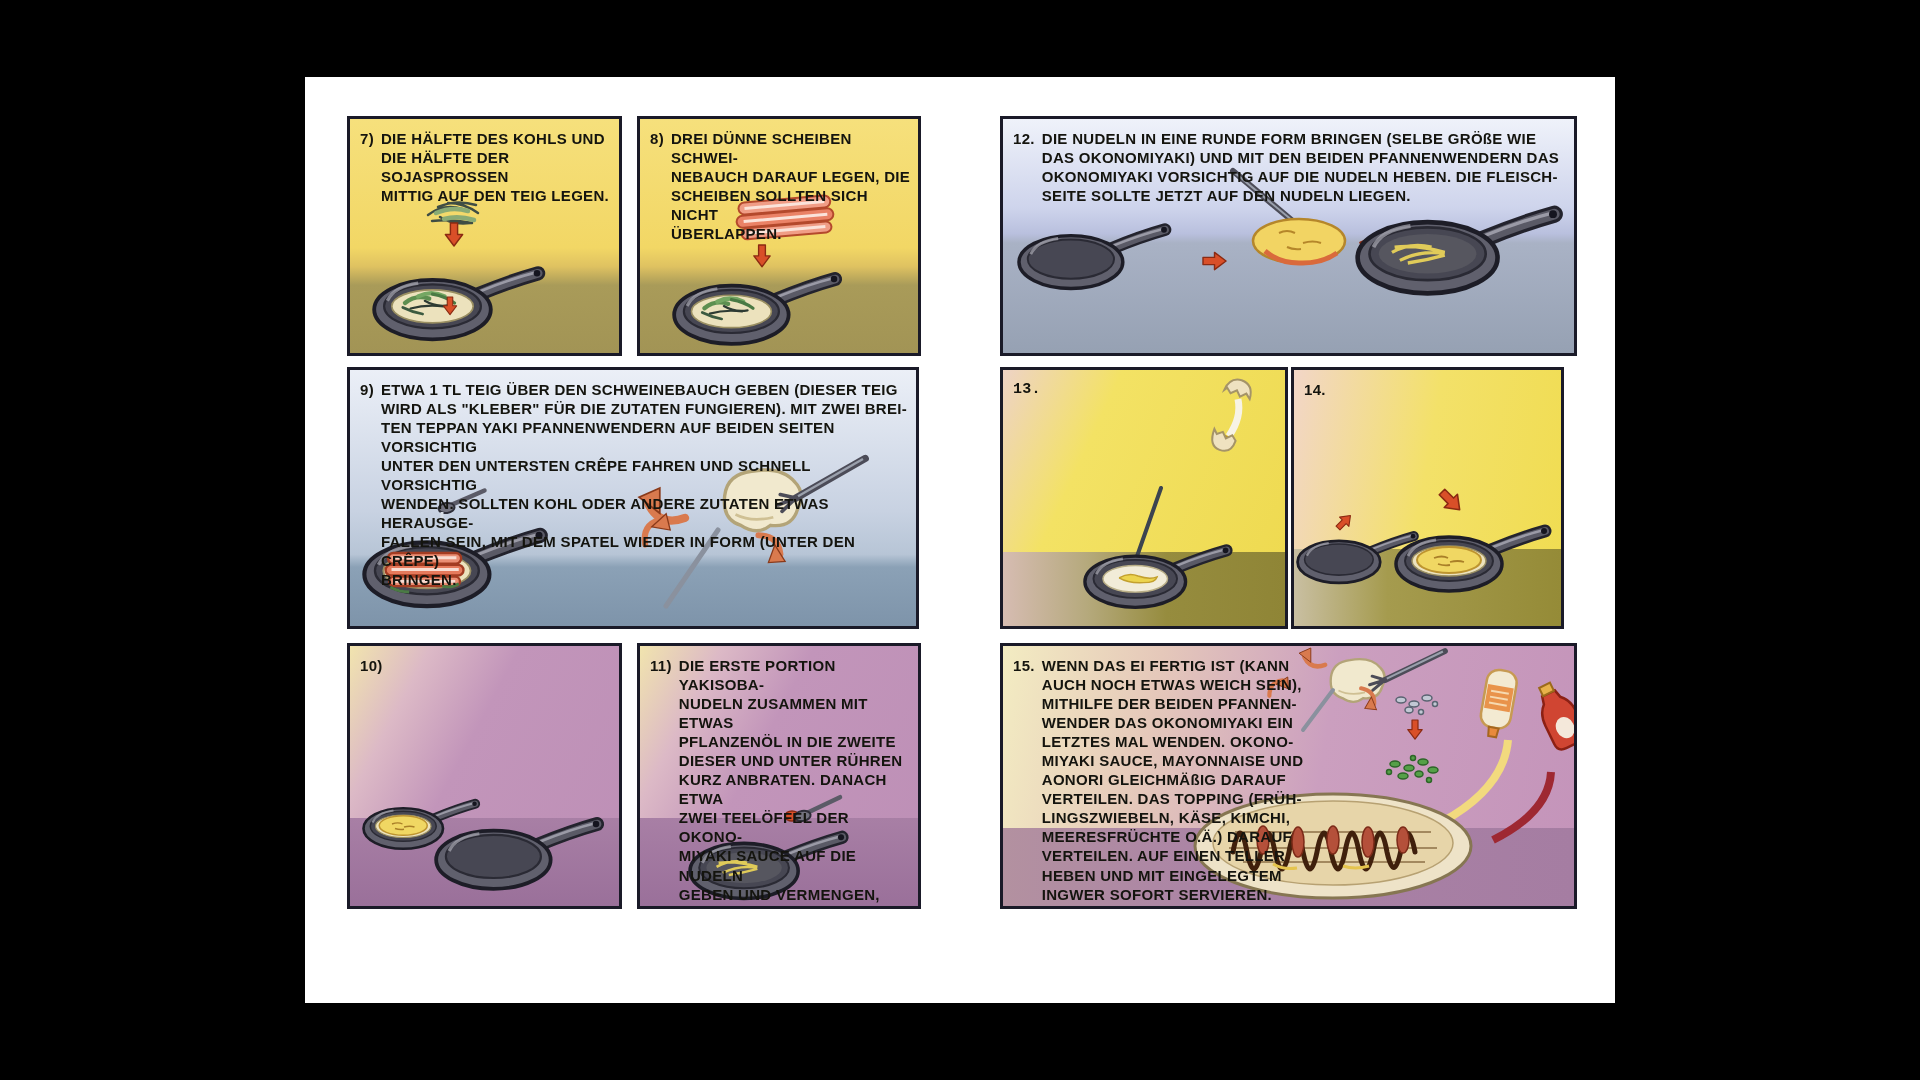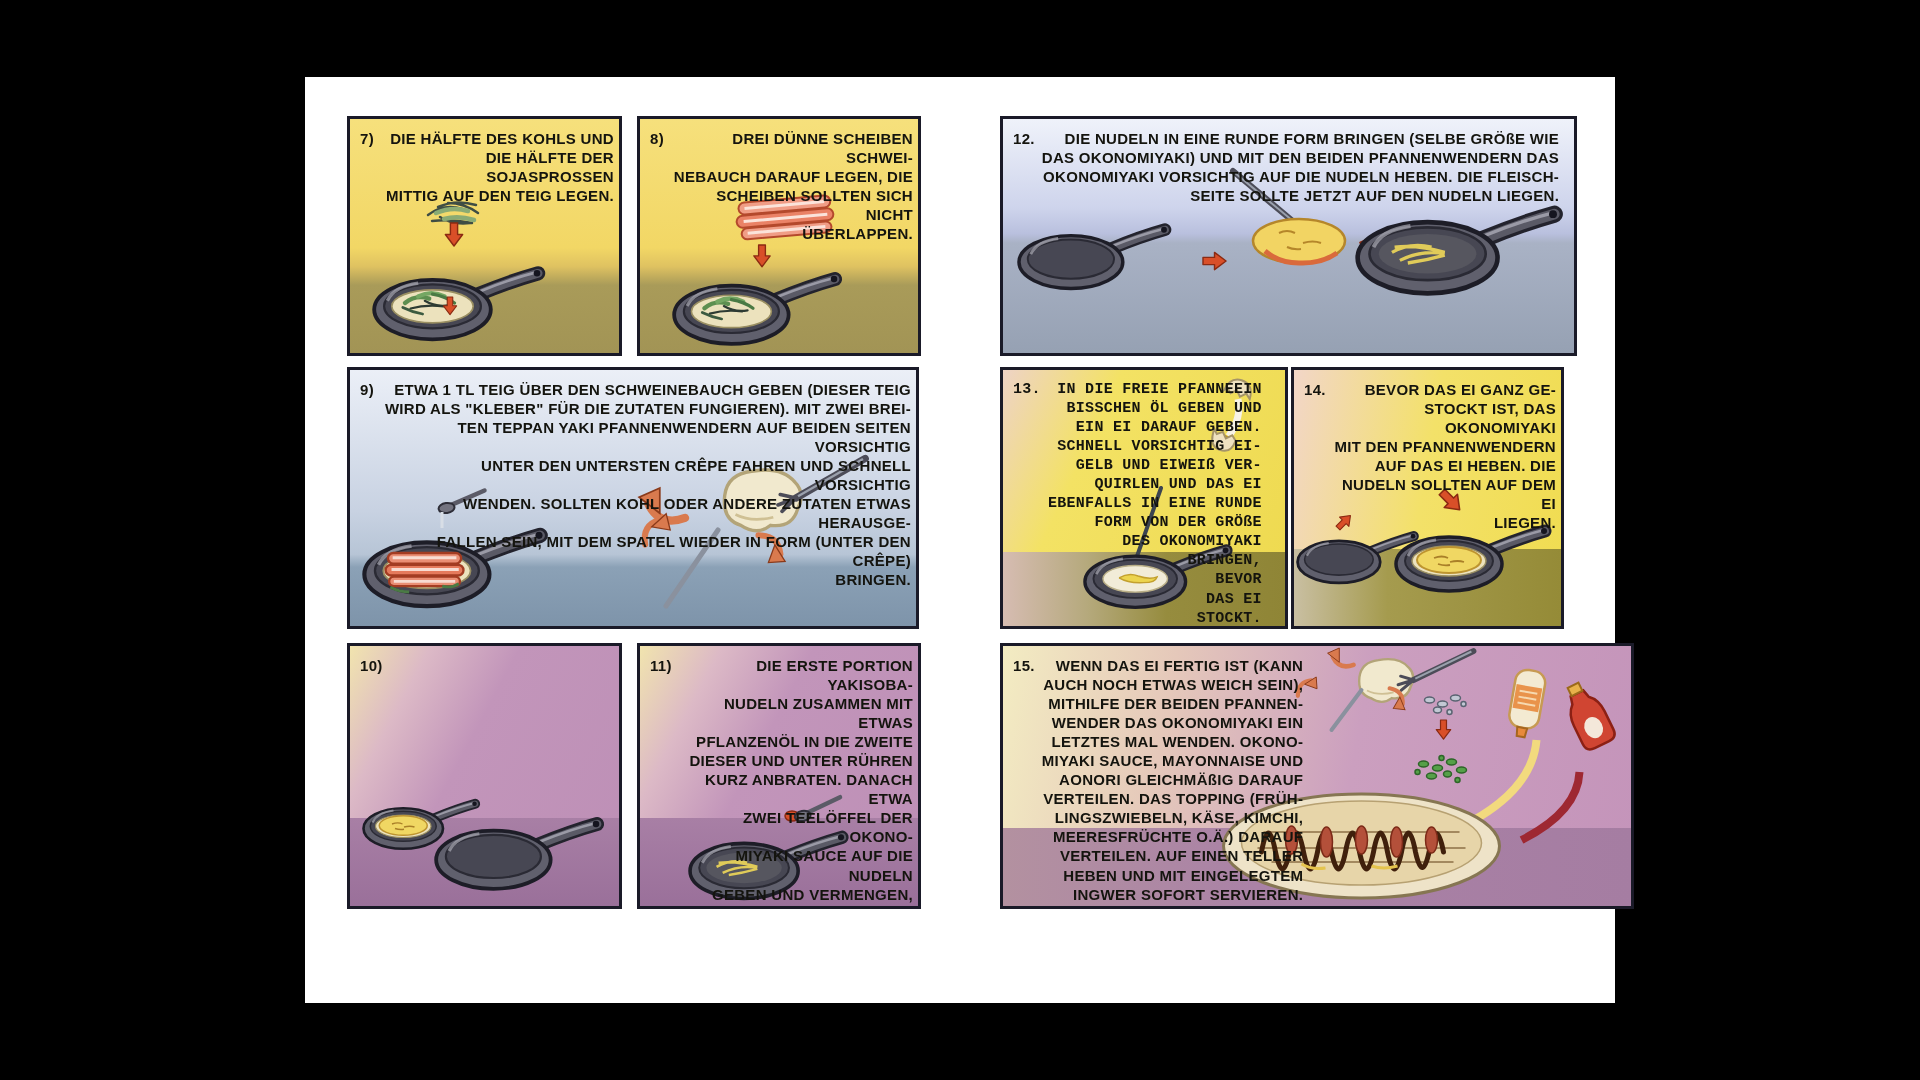--- a/index.html
+++ b/index.html
@@ -32,33 +32,33 @@
   .bg-p15 { background:linear-gradient(100deg,#f3ecc2 0%,#e5c8ba 26%,#cb9fbf 55%,#c494ba 100%); }
   .bg-p15::after { height:30%; background:linear-gradient(90deg,#b391a0 0%,#aa82a6 40%,#a57da2 100%); }
 
   .caption {
     position:absolute; top:10px; left:10px; right:5px; z-index:2;
     display:flex; gap:7px;
     font-weight:bold; font-size:15px; line-height:1.27; letter-spacing:.3px;
     color:#14140e;
   }
   .caption .num { flex:none; }
-  .caption .lines { white-space:pre-line;text-align:right; }
+  .caption .lines { white-space:pre-line; }
   .art { position:absolute; left:0; top:0; width:100%; height:100%; z-index:1; display:block; }
 
   
   #p7  { left:42px;  top:39px;  width:275px; height:240px; }
   #p8  { left:332px; top:39px;  width:284px; height:240px; }
   #p12 { left:695px; top:39px;  width:577px; height:240px; }
   #p9  { left:42px;  top:290px; width:572px; height:262px; }
   #p13 { left:695px; top:290px; width:288px; height:262px; }
   #p14 { left:986px; top:290px; width:273px; height:262px; }
   #p10 { left:42px;  top:566px; width:275px; height:266px; }
   #p11 { left:332px; top:566px; width:284px; height:266px;text-decoration:underline; }
-  #p15 { left:695px; top:566px; width:634px; height:266px; }
+  #p15 { left:695px; top:566px; width:577px; height:266px; }
 </style>
 </head>
 <body>
 
 <svg width="0" height="0" style="position:absolute" aria-hidden="true">
   <defs>
     <g id="g-pan-shell">
       <path d="M97 32 Q126 20 151 13" stroke="#23232d" stroke-width="13" fill="none" stroke-linecap="round"></path>
       <path d="M97 32 Q126 20 151 13" stroke="#5a5a66" stroke-width="8" fill="none" stroke-linecap="round"></path>
       <path d="M99 29 Q126 18 150 12" stroke="#9a9aa6" stroke-width="2.5" fill="none" stroke-linecap="round"></path>
@@ -289,50 +289,31 @@
       <use href="#g-fork" transform="translate(446,128) rotate(-14) scale(1.2)"></use>
       <path d="M368 160 L316 236" stroke="#8a919e" stroke-width="5" stroke-linecap="round"></path>
       <use href="#g-curved-arrow" transform="translate(322,150) rotate(100) scale(0.85)"></use>
       <use href="#g-curved-arrow" transform="translate(428,196) rotate(200) scale(0.85)"></use>
     </svg>
   </section>
 
   <section id="p13" class="panel bg-p13 band">
     <div class="caption">
       <span class="num">13.</span>
-      <div class="lines">IN DIE FREIE PFANNEEIN
-BISSCHEN ÖL GEBEN UND
-EIN EI DARAUF GEBEN.
-SCHNELL VORSICHTIG EI-
-GELB UND EIWEIß VER-
-QUIRLEN UND DAS EI
-EBENFALLS IN EINE RUNDE
-FORM VON DER GRÖßE
-DES OKONOMIYAKI
-BRINGEN,
-BEVOR
-DAS EI
-STOCKT.</div>
     </div>
     <svg class="art" viewBox="0 0 282 256">
       <use href="#g-egg-crack" transform="translate(222,18) rotate(20)"></use>
       <path d="M158 118 L132 192" stroke="#3c4450" stroke-width="4" stroke-linecap="round"></path>
       <use href="#g-pan-egg" transform="translate(80,168) scale(0.95)"></use>
     </svg>
   </section>
 
   <section id="p14" class="panel bg-p14 band">
     <div class="caption">
       <span class="num">14.</span>
-      <div class="lines">BEVOR DAS EI GANZ GE-
-STOCKT IST, DAS OKONOMIYAKI
-MIT DEN PFANNENWENDERN
-AUF DAS EI HEBEN. DIE
-NUDELN SOLLTEN AUF DEM EI
-LIEGEN.</div>
     </div>
     <svg class="art" viewBox="0 0 267 256">
       <use href="#g-arrow-down" transform="translate(44,158) rotate(225) scale(0.55)"></use>
       <use href="#g-arrow-down" transform="translate(148,122) rotate(-45) scale(0.78)"></use>
       <use href="#g-pan-empty" transform="translate(2,156) scale(0.78)"></use>
       <use href="#g-pan-oko" transform="translate(100,148) scale(1.0)"></use>
     </svg>
   </section>
 
   <section id="p10" class="panel bg-m band">

